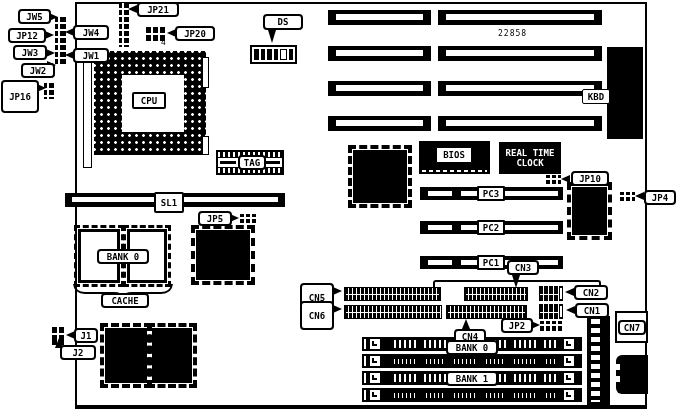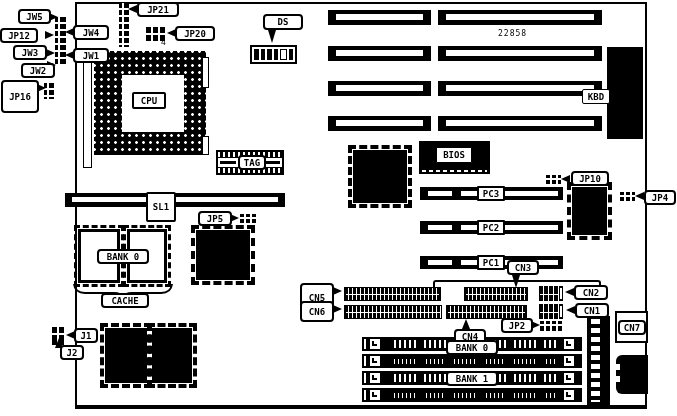--- a/index.html
+++ b/index.html
@@ -119,21 +119,21 @@
   <div class="abs" style="left:83px;top:60px;width:9px;height:108px;background:#fff;border:1px solid #000"></div>
   <div class="abs" style="left:202px;top:57px;width:7px;height:31px;background:#fff;border:1px solid #000"></div>
   <div class="abs" style="left:202px;top:136px;width:7px;height:19px;background:#fff;border:1px solid #000"></div>
 
 
   <div class="jmp v" style="left:55px;top:17px;width:11px;height:48px"></div>
   <div class="lbl" style="left:18px;top:9px;width:33px;height:15px">JW5</div>
   <div class="tri r" style="left:49px;top:13px"></div>
   <div class="lbl" style="left:73px;top:25px;width:36px;height:15px">JW4</div>
   <div class="tri l" style="left:65px;top:28px"></div>
-  <div class="lbl" style="left:0;top:28px;width:38px;height:15px">JP12</div>
+  <div class="lbl" style="left:8px;top:28px;width:38px;height:15px">JP12</div>
   <div class="tri r" style="left:45px;top:31px"></div>
   <div class="lbl" style="left:13px;top:45px;width:34px;height:15px">JW3</div>
   <div class="tri r" style="left:46px;top:49px"></div>
   <div class="lbl" style="left:73px;top:48px;width:36px;height:15px">JW1</div>
   <div class="tri l" style="left:65px;top:51px"></div>
   <div class="lbl" style="left:21px;top:63px;width:34px;height:15px">JW2</div>
   <div class="tri r" style="left:47px;top:61px"></div>
   <div class="jmp v" style="left:44px;top:83px;width:10px;height:16px"></div>
   <div class="lbl" style="left:1px;top:80px;width:38px;height:33px">JP16</div>
   <div class="tri r" style="left:37px;top:84px"></div>
@@ -157,21 +157,21 @@
       <span></span>
   </div>
 
   <div class="tagchip" style="left:216px;top:150px;width:68px;height:25px">
     <span class="band"></span>
   </div>
   <div class="lbl" style="left:238px;top:155px;width:28px;height:15px">TAG</div>
 
   <div class="bar" style="left:65px;top:193px;width:220px;height:14px"></div>
   <div class="stripe" style="left:72px;top:197px;width:206px;height:5px"></div>
-  <div class="lbl" style="left:146px;top:192px;width:30px;height:30px;border-radius:2px">SL1</div>
+  <div class="lbl" style="left:154px;top:192px;width:30px;height:21px;border-radius:2px">SL1</div>
 
   <div class="lbl" style="left:198px;top:211px;width:34px;height:15px">JP5</div>
   <div class="tri r" style="left:230px;top:214px"></div>
   <div class="jmp h" style="left:240px;top:214px;width:16px;height:9px"></div>
 
   <div class="qfp" style="left:353px;top:150px;width:54px;height:53px"></div>
   <div class="qfp" style="left:196px;top:230px;width:54px;height:50px"></div>
   <div class="qfp" style="left:572px;top:187px;width:35px;height:48px"></div>
   <div class="qfp" style="left:105px;top:328px;width:42px;height:55px"></div>
   <div class="qfp" style="left:152px;top:328px;width:40px;height:55px"></div>
@@ -180,25 +180,29 @@
   <div class="ochip" style="left:127px;top:229px;width:40px;height:54px"></div>
   <div class="lbl" style="left:97px;top:249px;width:52px;height:15px">BANK 0</div>
   <svg class="abs" style="left:72px;top:284px;z-index:5" width="102" height="14" viewBox="0 0 102 14">
     <path d="M2,0 Q3,9 13,9 L42,9 Q49,9 51,13 Q53,9 60,9 L89,9 Q99,9 100,0" fill="none" stroke="#000" stroke-width="2"></path>
   </svg>
   <div class="lbl" style="left:101px;top:293px;width:48px;height:15px">CACHE</div>
 
   <div class="jmp grid" style="left:52px;top:327px;width:14px;height:18px"></div>
   <div class="lbl" style="left:74px;top:328px;width:24px;height:15px">J1</div>
   <div class="tri l" style="left:66px;top:331px"></div>
-  <div class="lbl" style="left:60px;top:345px;width:24px;height:15px">J2</div>
+  <div class="lbl" style="left:60px;top:345px;width:36px;height:15px">J2</div>
   <div class="tri u" style="left:55px;top:338px"></div>
 
   <div class="bios" style="left:419px;top:141px;width:71px;height:33px"></div>
   <div class="lbl" style="left:436px;top:147px;width:36px;height:16px;border-radius:1px;border-width:1px">BIOS</div>
+  <div class="rtc" style="left:499px;top:142px;width:62px;height:32px">
+    <span>REAL TIME</span>
+    <span>CLOCK</span>
+  </div>
 
   <div class="jmp h" style="left:546px;top:175px;width:15px;height:9px"></div>
   <div class="tri l" style="left:561px;top:175px"></div>
   <div class="lbl" style="left:571px;top:171px;width:38px;height:15px">JP10</div>
   <div class="jmp h" style="left:620px;top:192px;width:15px;height:9px"></div>
   <div class="tri l" style="left:635px;top:192px"></div>
   <div class="lbl" style="left:644px;top:190px;width:32px;height:15px">JP4</div>
 
   <div class="bar" style="left:420px;top:187px;width:143px;height:13px"></div>
   <div class="stripe" style="left:428px;top:191px;width:24px;height:5px"></div>
@@ -218,21 +222,21 @@
   <div class="abs" style="left:433px;top:280px;width:168px;height:8px;border-top:2px solid #000;border-left:2px solid #000;border-right:2px solid #000;border-radius:3px 3px 0 0"></div>
 
   <div class="lbl" style="left:507px;top:260px;width:32px;height:15px">CN3</div>
   <div class="tri d" style="left:512px;top:275px"></div>
 
   <div class="hdr" style="left:344px;top:287px;width:97px;height:14px"></div>
   <div class="lbl" style="left:300px;top:283px;width:34px;height:30px">CN5</div>
   <div class="tri r" style="left:333px;top:287px"></div>
 
   <div class="hdr" style="left:344px;top:305px;width:98px;height:14px"></div>
-  <div class="lbl" style="left:300px;top:301px;width:34px;height:21px">CN6</div>
+  <div class="lbl" style="left:300px;top:301px;width:34px;height:29px">CN6</div>
   <div class="tri r" style="left:333px;top:305px"></div>
 
   <div class="hdr" style="left:464px;top:287px;width:64px;height:14px"></div>
   <div class="hdr" style="left:446px;top:305px;width:81px;height:14px"></div>
   <div class="tri u" style="left:462px;top:319px"></div>
   <div class="lbl" style="left:454px;top:329px;width:32px;height:15px">CN4</div>
 
   <div class="hdr2" style="left:539px;top:286px;width:24px;height:15px">
       <span class="endslot"></span>
     </div>

